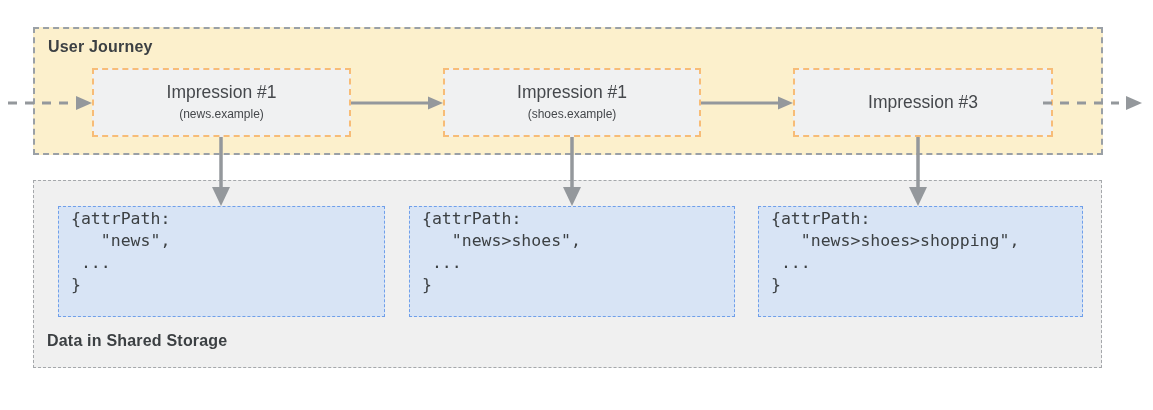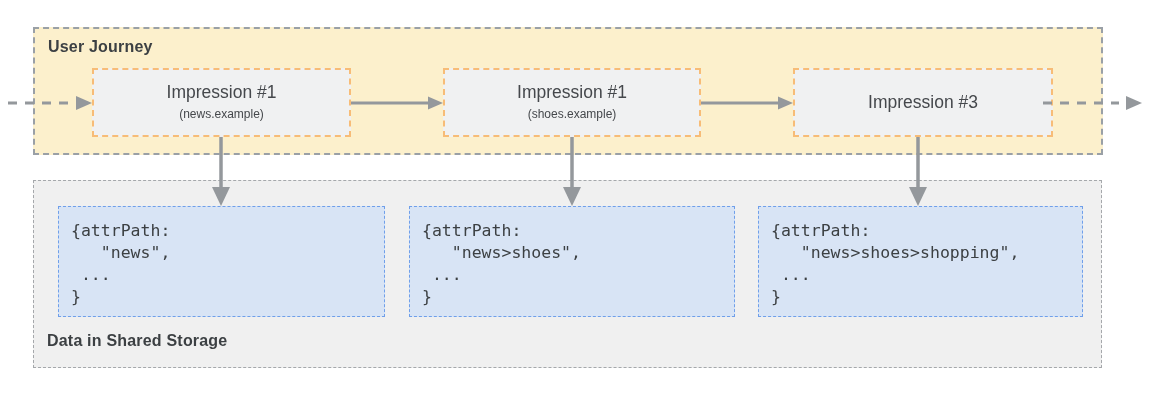--- a/index.html
+++ b/index.html
@@ -64,21 +64,21 @@
     line-height: 21px;
   }
   
   .code-block {
     position: absolute;
     top: 206px; height: 111px;
     background: #D8E4F5;
     border: 1.5px dashed #6F9FEA;
     box-sizing: border-box;
     margin: 0;
-    padding: 13px 12px;
+    padding: 1px 12px;
     font-family: "DejaVu Sans Mono", "Liberation Mono", monospace;
     font-size: 16.5px;
     line-height: 22px;
     color: #3C4043;
     white-space: pre;
     overflow: hidden;
   }
   
   .arrows {
     position: absolute;

